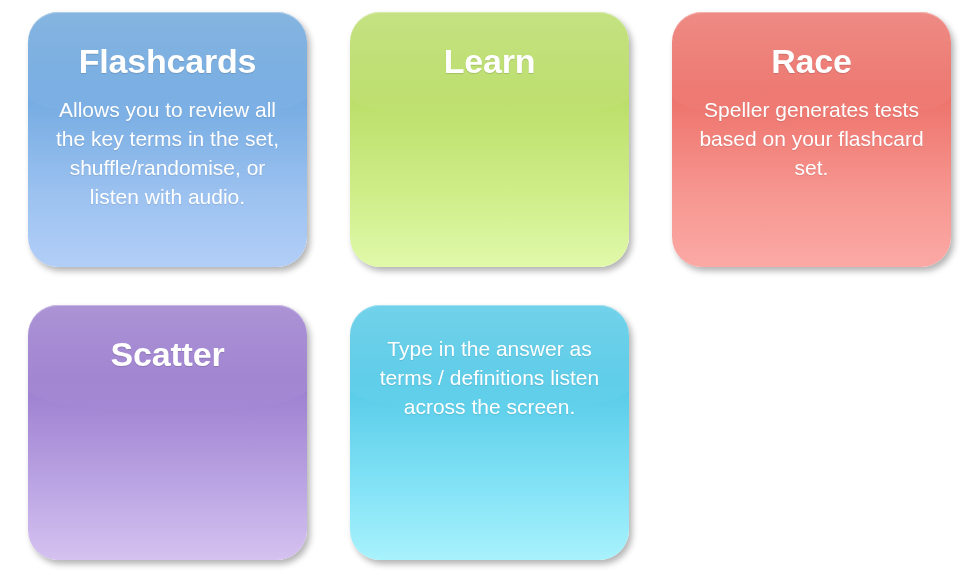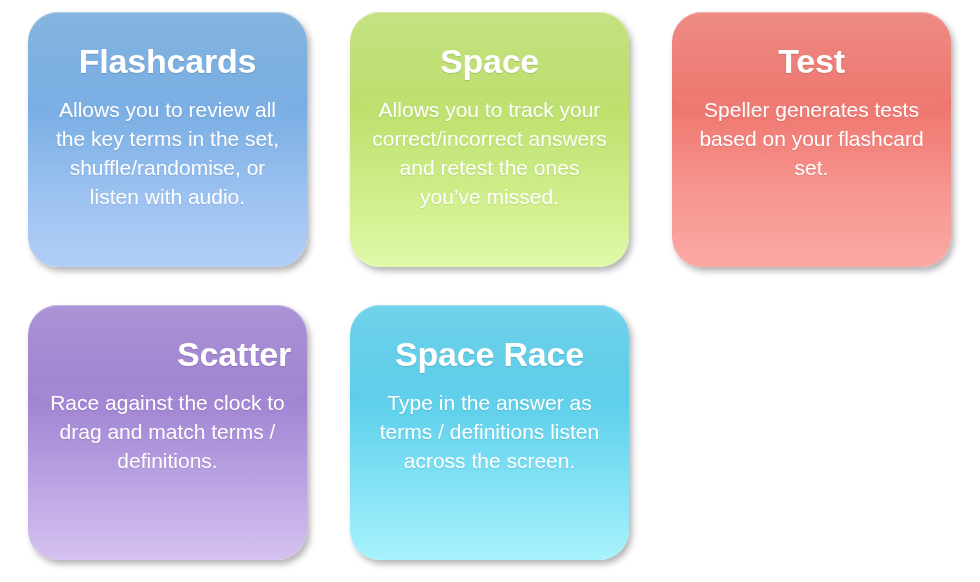--- a/index.html
+++ b/index.html
@@ -75,48 +75,45 @@
     line-height: 1.38;
     margin-top: 16px;
     padding: 0 6px;
     text-shadow: 0 1px 1px rgba(0,0,0,0.10);
   }
 
   
   .c-flashcards { background: linear-gradient(to bottom, #5B9BD5 0%, #6FA8E0 28%, #9CC2F0 72%, #B2CEF7 100%); }
   .c-learn      { background: linear-gradient(to bottom, #B0D857 0%, #B9DD66 30%, #CFEE8A 72%, #E0F9AA 100%); }
   .c-test       { background: linear-gradient(to bottom, #E8635A 0%, #EC7068 30%, #F79791 72%, #FBA9A5 100%); }
-  .c-scatter    { background: linear-gradient(to bottom, #8E6EC7 0%, #9A7BCE 28%, #BCA6E4 72%, #D5C2F0 100%); align-items: flex-end; }
+  .c-scatter    { background: linear-gradient(to bottom, #8E6EC7 0%, #9A7BCE 28%, #BCA6E4 72%, #D5C2F0 100%); }
   .c-spacerace  { background: linear-gradient(to bottom, #41C2E3 0%, #52C9E7 28%, #84E3F6 72%, #A8F2FC 100%); }
   .c-speller    { background: linear-gradient(to bottom, #FCA33C 0%, #FCAC4F 28%, #FCBC77 72%, #FCC78D 100%); }
 </style>
 </head>
 <body>
 
 <div id="grid">
 
   <div class="card c-flashcards">
     <div class="card-title">Flashcards</div>
     <div class="card-body">Allows you to review all the key terms in the set, shuffle/randomise, or listen with audio.</div>
   </div>
 
   <div class="card c-learn">
-    <div class="card-title">Space</div>
-    <div class="card-body">Allows you to track your correct/incorrect answers and retest the ones you’ve missed.</div>
+    <div class="card-title">Learn</div>
   </div>
 
   <div class="card c-test">
-    <div class="card-title">Test</div>
+    <div class="card-title">Race</div>
     <div class="card-body">Speller generates tests based on your flashcard set.</div>
   </div>
 
   <div class="card c-scatter">
     <div class="card-title">Scatter</div>
-    <div class="card-body">Race against the clock to drag and match terms / definitions.</div>
   </div>
 
   <div class="card c-spacerace">
-    <div class="card-title">Space Race</div>
     <div class="card-body">Type in the answer as terms / definitions listen across the screen.</div>
   </div>
 
 
 </div>
 
 </body></html>

